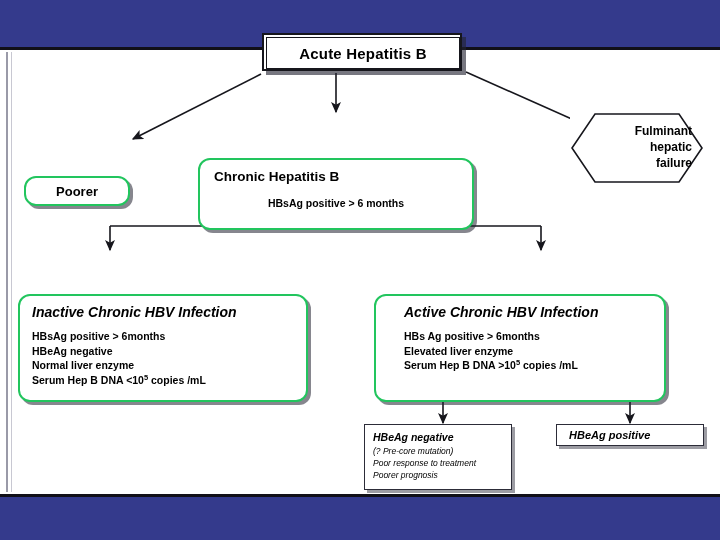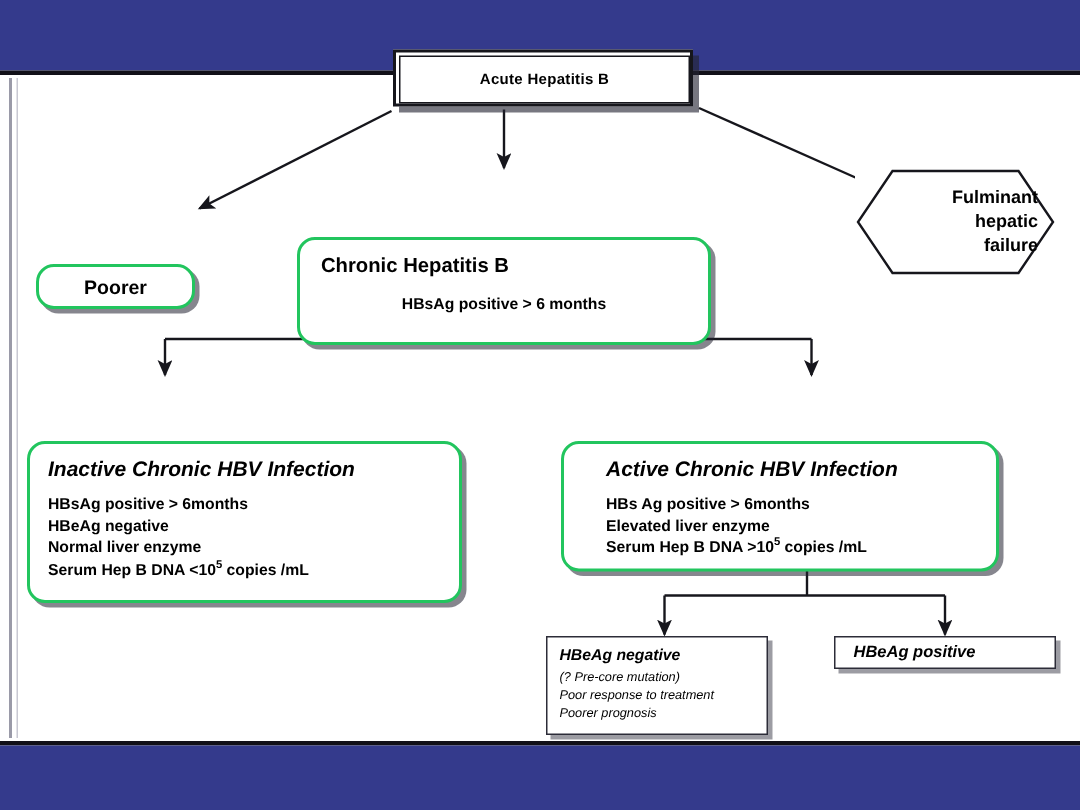--- a/index.html
+++ b/index.html
@@ -87,21 +87,21 @@
   }
   #node-acute .inner {
     width: 100%;
     height: 100%;
     border: 1px solid #16161c;
     display: flex;
     align-items: center;
     justify-content: center;
   }
   #node-acute .title {
-    font-size: 10px;
+    font-size: 15px;
     font-weight: bold;
     letter-spacing: 0.2px;
   }
 
   
   .rounded {
     border: 2px solid #22c55e;
     border-radius: 12px;
     box-shadow: 3px 3px 0 rgba(35,35,50,0.55);
     margin-top: 44px;
@@ -145,21 +145,21 @@
   #node-inactive {
     left: 18px;
     top: 250px;
     width: 290px;
     height: 108px;
   }
   #node-active {
     left: 374px;
     top: 250px;
     width: 292px;
-    height: 87px;
+    height: 108px;
     padding-left: 28px;
   }
   .infection .title {
     font-size: 14px;
     font-weight: bold;
     font-style: italic;
     margin-bottom: 9px;
   }
   .infection ul {
     margin: 0;

